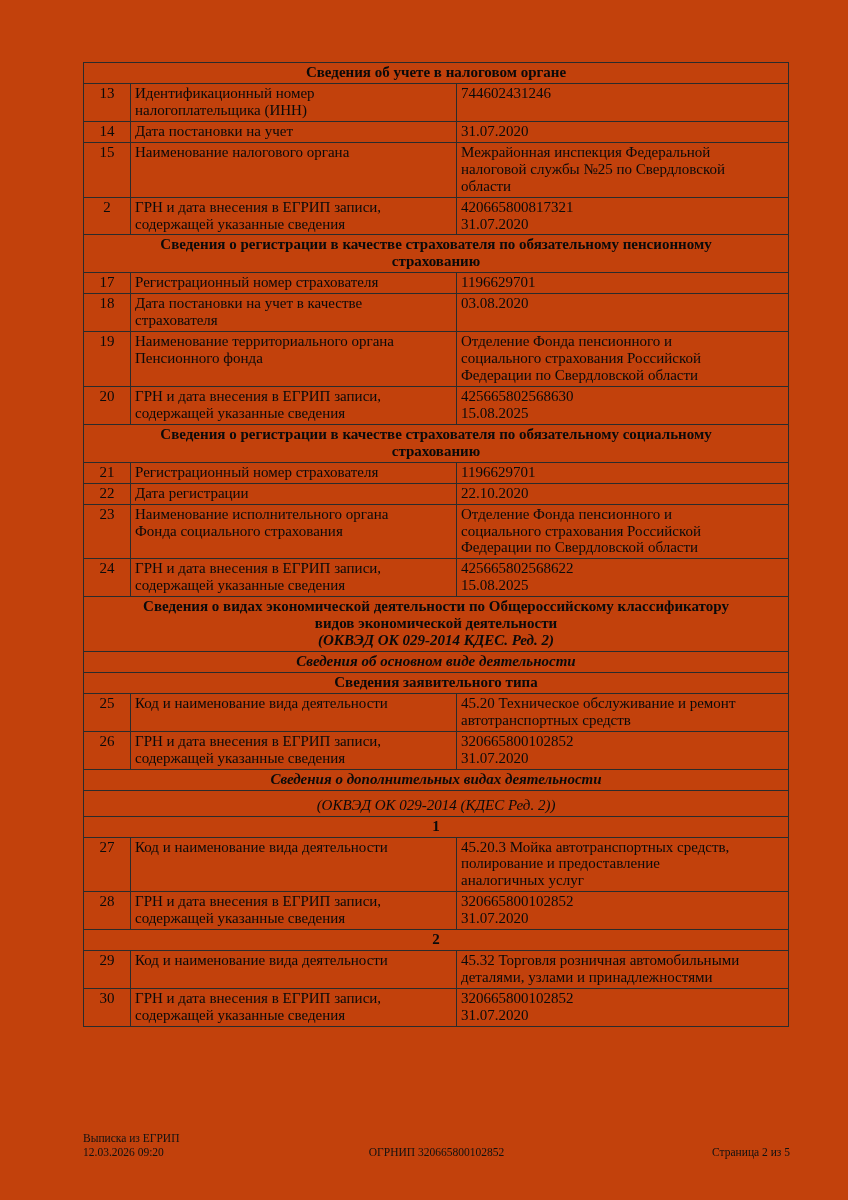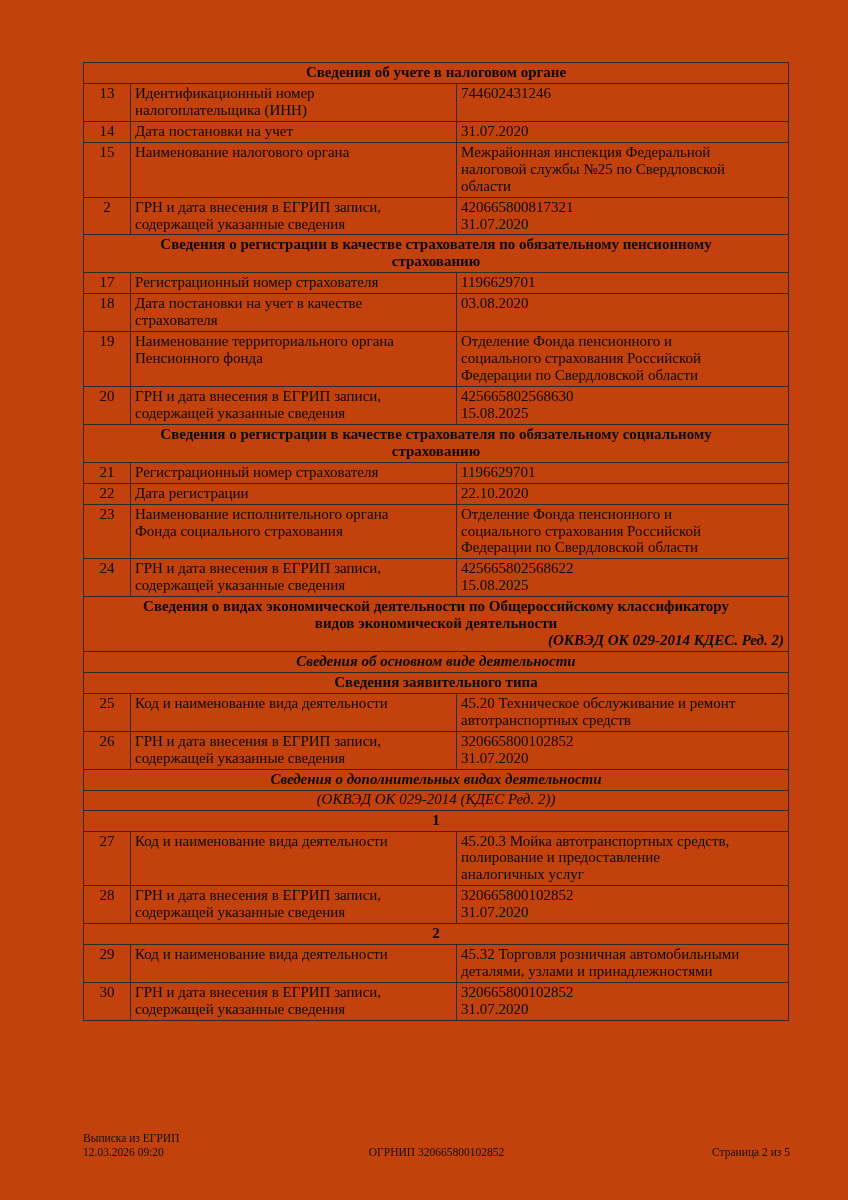--- a/index.html
+++ b/index.html
@@ -18,22 +18,22 @@
     border:1px solid #2b2b2b;
     padding:1px 4px 2px 4px;
     vertical-align:top;
     white-space:pre-line;
     overflow:hidden;
   }
   td.c-num{text-align:center;padding-left:1px;padding-right:1px;}
   td.sec{text-align:center;font-weight:bold;}
   td.sec.bi{font-style:italic;}
   td.sec.it{font-style:italic;font-weight:normal;}
-  td.sec.pad{padding-top:0;text-align:center;}
-  td.sec .sub{font-style:italic;text-align:right;}
+  td.sec.pad{padding-top:6px;text-align:center;}
+  td.sec .sub{font-style:italic;}
   .footer{
     position:absolute;left:83px;top:1131px;width:707px;
     font-size:11.5px;line-height:1.22;color:#111;
   }
   .f-left{position:absolute;left:0;top:0;}
   .f-center{position:absolute;left:0;right:0;top:14px;text-align:center;}
   .f-right{position:absolute;right:0;top:14px;text-align:center;}
 </style>
 </head>
 <body>

